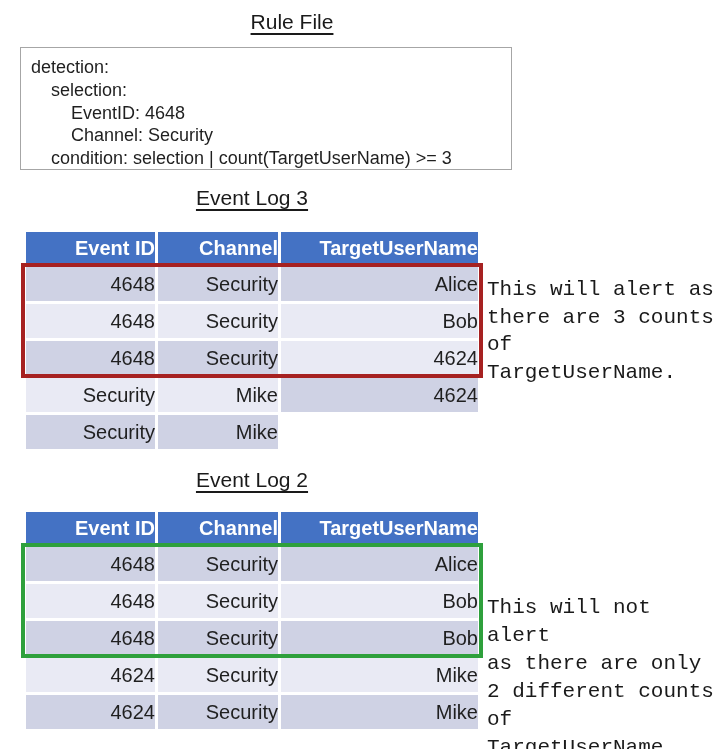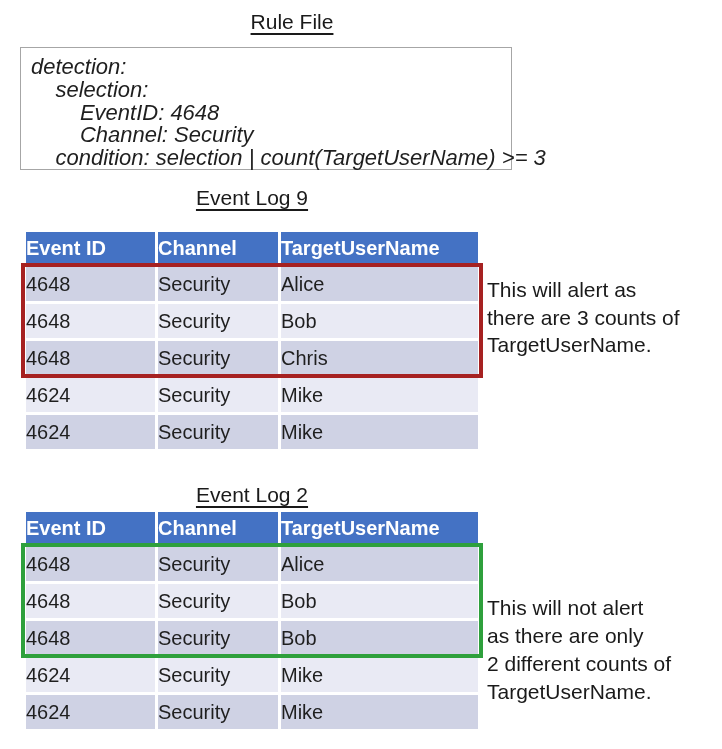--- a/index.html
+++ b/index.html
@@ -10,100 +10,99 @@
   }
   .abs { position: absolute; }
 
   .diagram-title {
     font-size: 21px; text-align: center;
     text-decoration: underline; text-underline-offset: 4px;
     color: #1a1a1a;
   }
   #rule-title  { top: 10px;  left: 0; width: 516px; padding-left: 34px; }
   #log1-title  { top: 186px; left: 0; width: 504px; }
-  #log2-title  { top: 483px; left: 0; width: 504px; }
+  #log2-title  { top: 468px; left: 0; width: 504px; }
 
   #rule-box {
     left: 20px; top: 47px; width: 492px; height: 123px;
     border: 1px solid #a6a6a6; box-sizing: border-box;
     padding: 8px 0 0 10px;
   }
   #rule-code {
     font-family: "Liberation Sans", "DejaVu Sans", sans-serif;
-    font-size: 22px; line-height: 22.8px;
-    white-space: pre; color: #1f1f1f; font-style: italic;
+    font-size: 18px; line-height: 22.8px;
+    white-space: pre; color: #1f1f1f;
   }
 
   .log-table {
     display: grid;
     grid-template-columns: 129px 120px 197px;
     grid-template-rows: 32px repeat(5, 34px);
     gap: 3px;
     width: 452px;
   }
   #table1 { left: 26px; top: 232px; }
   #table2 { left: 26px; top: 512px; }
 
   .cell {
-    text-align: left; font-size: 20px; color: #1f1f1f;
+    text-align: right; font-size: 20px; color: #1f1f1f;
     line-height: 34px; height: 34px; overflow: hidden;
   }
   .cell.head {
     background: #4472C4; color: #ffffff; font-weight: bold;
     line-height: 32px; height: 32px;
   }
   .cell.dark  { background: #CFD2E4; }
   .cell.light { background: #E9EAF4; }
 
   .hl-box {
     position: absolute; left: -5px; top: 31px;
     width: 462px; height: 115px;
     box-sizing: border-box; pointer-events: none;
   }
   #alert-box    { border: 4px solid #A62121; }
   #no-alert-box { border: 4px solid #2EA03C; }
 
   .annotation {
     font-size: 21px; line-height: 27.5px;
-    white-space: pre-line; color: #1a1a1a;
+    white-space: pre-line; color: #1a1a1a; font-family: Liberation Mono, monospace;
   }
   #annotation1 { left: 487px; top: 276px; width: 230px; }
   #annotation2 { left: 487px; top: 570px; width: 235px; line-height: 28px; margin-top: 24px; }
 </style>
 </head>
 <body>
 
 <div class="abs diagram-title" id="rule-title">Rule File</div>
 
 <div class="abs" id="rule-box">
   <div id="rule-code">detection:
     selection:
         EventID: 4648
         Channel: Security
     condition: selection | count(TargetUserName) &gt;= 3</div>
 </div>
 
-<div class="abs diagram-title" id="log1-title">Event Log 9</div>
+<div class="abs diagram-title" id="log1-title">Event Log 3</div>
 
 <div class="abs log-table" id="table1">
   <div class="cell head">Event ID</div>
   <div class="cell head">Channel</div>
   <div class="cell head">TargetUserName</div>
 
   <div class="cell dark">4648</div>
   <div class="cell dark">Security</div>
   <div class="cell dark">Alice</div>
 
   <div class="cell light">4648</div>
   <div class="cell light">Security</div>
   <div class="cell light">Bob</div>
 
   <div class="cell dark">4648</div>
   <div class="cell dark">Security</div>
-  <div class="cell dark">Chris</div>
 
   <div class="cell light">4624</div>
   <div class="cell light">Security</div>
   <div class="cell light">Mike</div>
 
   <div class="cell dark">4624</div>
   <div class="cell dark">Security</div>
   <div class="cell dark">Mike</div>
 
   <div class="hl-box" id="alert-box"></div>

